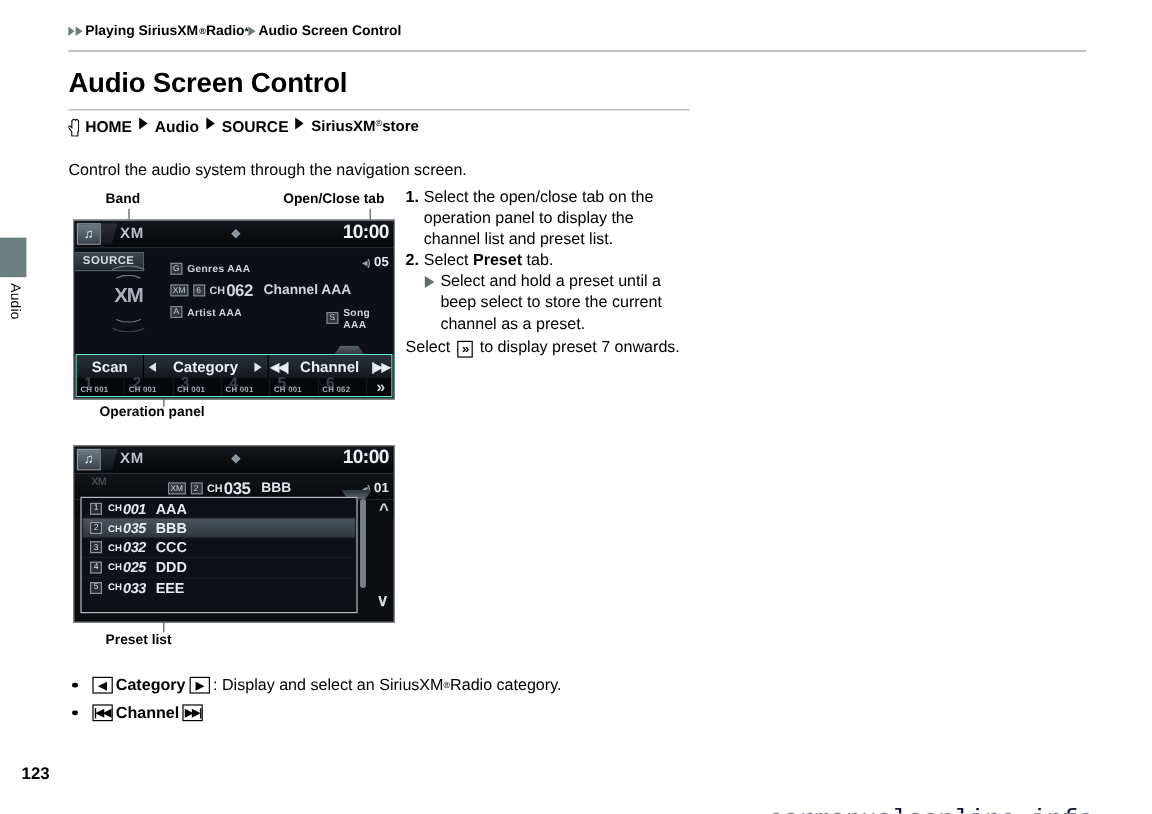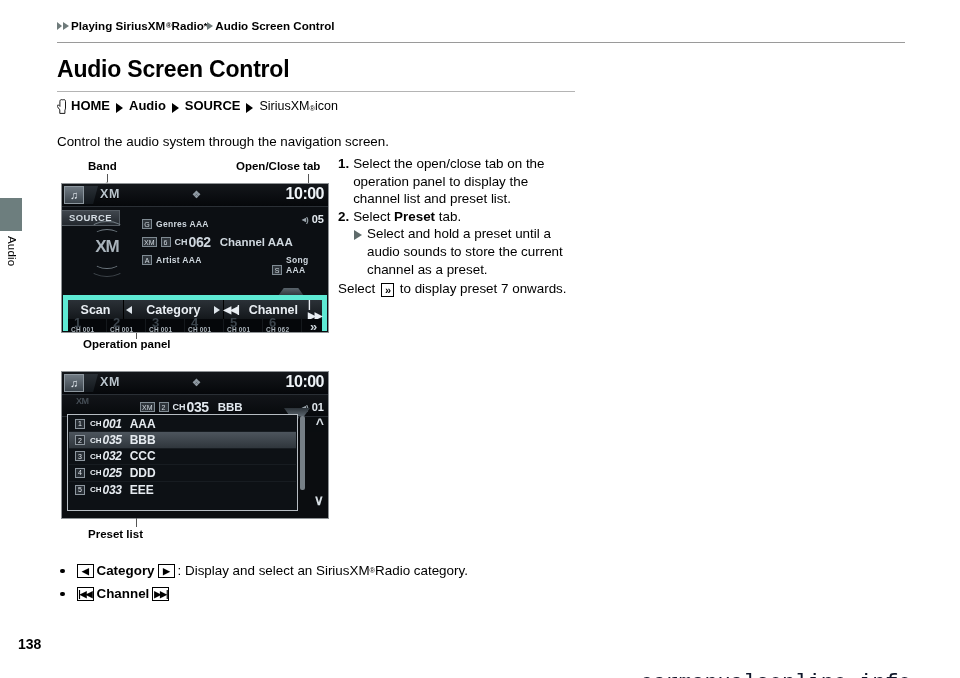--- a/index.html
+++ b/index.html
@@ -56,29 +56,29 @@
     font-size:23px; font-weight:bold; letter-spacing:-.2px;
   }
   .hr-title{
     position:absolute; left:57px; top:91px;
     width:518px; height:1px; background:#b4b4b4;
   }
 
   
   .navpath{
     position:absolute; left:57px; top:98px;
-    font-size:12.5px; display:flex; align-items:flex-end;
+    font-size:12.5px; display:flex; align-items:flex-start;
     white-space:nowrap;
   }
   .hand-icon{
     display:inline-block; width:9px; height:15px;
     margin-right:5px; position:relative; top:1px;
   }
   .np-bold{ font-weight:bold; font-size:13px;}
-  .np-reg{ font-weight:normal; font-size:12.5px;}
+  .np-reg{ font-weight:bold; font-size:12.5px;}
   .np-tri{
     display:inline-block; width:0;height:0;
     border-left:7px solid #000;
     border-top:5px solid transparent;
     border-bottom:5px solid transparent;
     margin:0 6px;
   }
   .sup{ font-size:7.5px; vertical-align:super; }
 
   
@@ -164,39 +164,39 @@
   .minibox{
     display:inline-flex;align-items:center;justify-content:center;
     min-width:10px;height:10px;
     border:1px solid #7f8a92; background:#2e343a;
     font-size:7px; color:#cdd5dc; margin-right:4px; padding:0 1px;
   }
   .lbl-sm{ font-size:8.5px; font-weight:bold; letter-spacing:.3px;}
   .ch-pre{ font-size:9px; font-weight:bold; margin-right:1px;}
   .ch-num{ font-size:14px; font-weight:bold; letter-spacing:-.4px;}
   .ch-name{ font-size:11.5px; font-weight:bold; margin-left:9px;}
-  .song-grp{ position:absolute; left:118px; top:0; display:flex;align-items:flex-end;padding-left:12px;}
+  .song-grp{ position:absolute; left:118px; top:0; display:flex;align-items:center;padding-left:12px;}
   .vol-ind{
     position:absolute; right:4px; top:6px;
     color:#9aa4ac; font-size:8px; font-weight:bold;
     display:flex; align-items:center; gap:3px;
   }
   .vol-num{ color:#e4eaf0; font-size:11px;}
   .openclose-tab{
     position:absolute; right:24px; bottom:-1px;
     width:26px; height:8px;
     background:linear-gradient(#5a646c,#2b3238);
     clip-path:polygon(22% 0,78% 0,100% 100%,0 100%);
   }
 
   
   .op-panel{
     position:absolute; left:1px; right:1px; bottom:1px;
     height:36px;
-    border:5px solid #5eead4;
+    border:1px solid #5eead4;
     background:#101418;
   }
   .op-row1{
     display:flex; height:19px;
     background:linear-gradient(#2b3137,#14181c);
   }
   .op-cell{
     display:flex;align-items:center;justify-content:center;
     color:#e9eef3; font-size:12.5px; font-weight:bold;
     border-right:1px solid #000;
@@ -390,21 +390,21 @@
       </svg>
   </span>
   <span class="np-bold">HOME</span>
   <span class="np-tri"></span>
   <span class="np-bold">Audio</span>
   <span class="np-tri"></span>
   <span class="np-bold">SOURCE</span>
   <span class="np-tri"></span>
   <span class="np-reg">SiriusXM</span>
     <span class="sup">®</span>
-    <span class="np-reg"> icon</span>
+    <span class="np-reg"> store</span>
 </div>
 
 <div class="intro">Control the audio system through the navigation screen.</div>
 
 <div class="cal-band">Band</div>
 <div class="leader" style="left:107px;top:174px;height:12px;"></div>
 <div class="diamond" style="left:104px;top:183px;"></div>
 
 <div class="cal-open">Open/Close tab</div>
 <div class="leader" style="left:308px;top:174px;height:94px;"></div>
@@ -582,21 +582,21 @@
   <div class="step">
     <span class="step-no">1.</span>
     <span class="step-body">Select the open/close tab on the operation panel to display the channel list and preset list.</span>
   </div>
   <div class="step">
     <span class="step-no">2.</span>
     <span class="step-body"><span>Select </span><span class="bold">Preset</span><span> tab.</span></span>
   </div>
   <div class="sub-step">
     <span class="sub-tri"></span>
-    <span class="step-body">Select and hold a preset until a audio sounds to store the current channel as a preset.</span>
+    <span class="step-body">Select and hold a preset until a beep select to store the current channel as a preset.</span>
   </div>
   <div class="para2"><span>Select </span><span class="keybox">»</span><span> to display preset 7 onwards.</span></div>
 </div>
 
 <div class="bottom">
   <div class="bitem">
     <span class="bullet"></span>
     <span class="kbox">◀</span>
     <span class="bold">Category</span>
     <span class="kbox">▶</span>
@@ -605,14 +605,14 @@
       <span> Radio category.</span>
   </div>
   <div class="bitem">
     <span class="bullet"></span>
     <span class="kbox">|◀◀</span>
     <span class="bold">Channel</span>
     <span class="kbox">▶▶|</span>
   </div>
 </div>
 
-<div class="pageno">138</div>
+<div class="pageno">123</div>
 <div class="watermark">carmanualsonline.info</div>
 
 </body></html>

